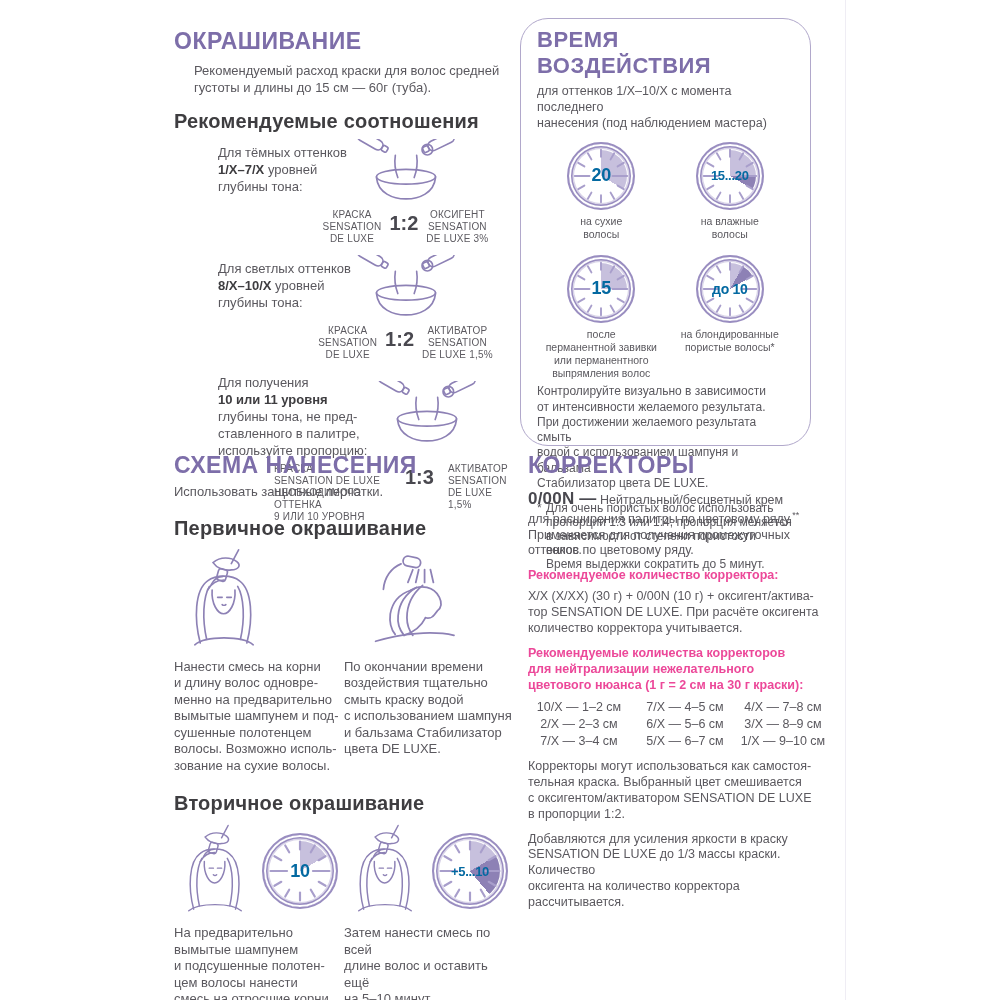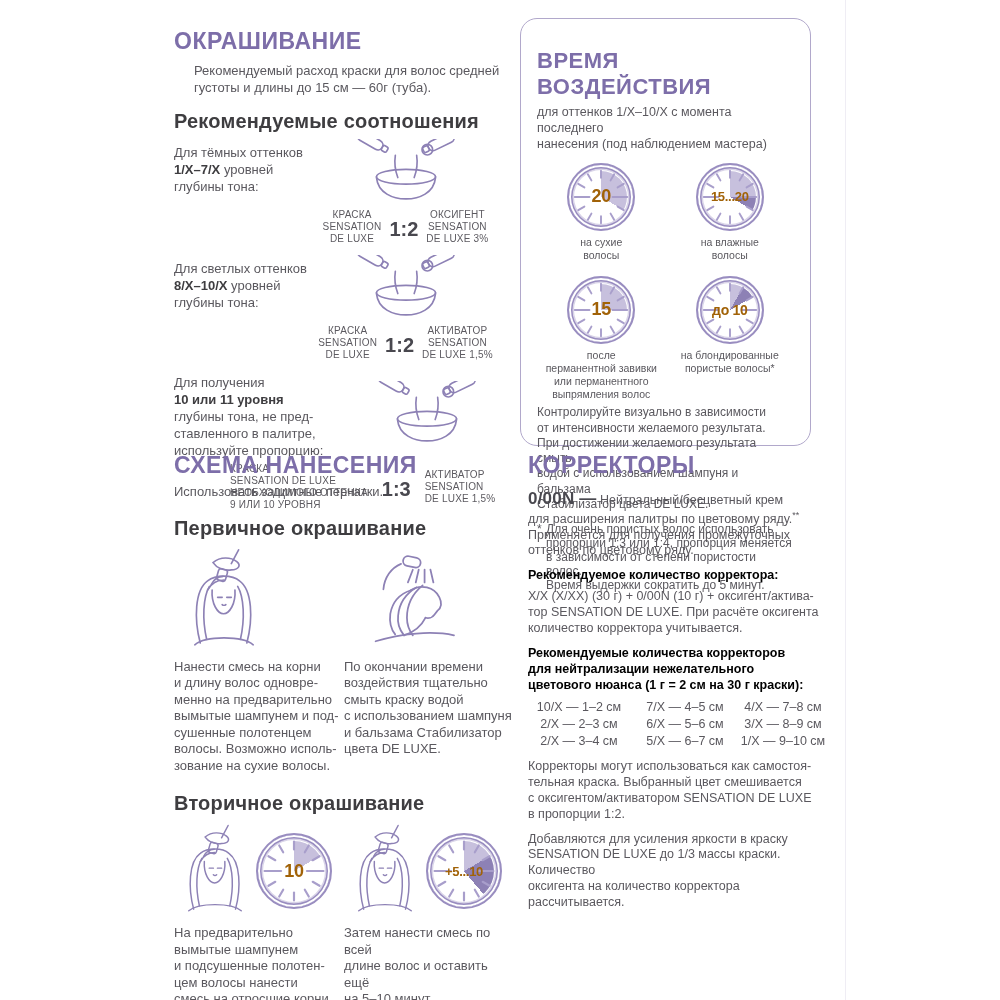--- a/index.html
+++ b/index.html
@@ -10,69 +10,69 @@
   h1{margin:0;font-size:23px;font-weight:bold;letter-spacing:.5px;color:#7d6ea9;}
   h2{margin:0;font-size:20px;font-weight:bold;color:#3e3d40;letter-spacing:.2px;}
   p{margin:0;font-size:13px;line-height:1.27;}
   .pre{white-space:pre-line;}
   b{color:#3e3d40;}
 
   
   .coloring{left:174px;top:28px;width:334px;}
   .coloring .intro{margin-top:8px;margin-left:20px;}
   .coloring h2{margin-top:14px;}
-  .ratio-row{position:relative;margin-top:12px;}
+  .ratio-row{position:relative;margin-top:12px;margin-left:44px;}
   .ratio-label{width:158px;font-size:13px;line-height:1.3;}
   .mix{position:absolute;right:0;top:-6px;width:205px;text-align:center;}
   .mix svg.bowl{display:block;margin:0 auto;}
-  .caps{display:flex;justify-content:center;align-items:center;gap:8px;margin-top:2px;}
+  .caps{display:flex;justify-content:center;align-items:flex-start;gap:8px;margin-top:2px;}
   .cap{font-size:10px;line-height:1.2;color:#5c5a60;letter-spacing:.2px;}
   .ratio-num{font-size:20px;font-weight:bold;color:#49484f;line-height:1;margin-top:4px;}
   .row3{margin-top:10px;min-height:128px;}
   .row3 .mix3-bowl{position:absolute;right:12px;top:6px;}
   .row3 .caps{justify-content:flex-start;gap:14px;margin-top:4px;padding-left:56px;}
 
   
   .timebox{left:520px;top:18px;width:291px;height:428px;box-sizing:border-box;
-           border:1.5px solid #b1a8cb;border-radius:17px;padding:29px 16px;}
+           border:1.5px solid #b1a8cb;border-radius:28px;padding:8px 16px;}
   .timebox h1{font-size:22px;}
   .timebox .sub{margin-top:5px;font-size:12.5px;}
   .clock-grid-row{display:flex;margin-top:10px;}
   .clock-cell{flex:1;display:flex;flex-direction:column;align-items:center;}
   .clock-label{margin-top:5px;font-size:10.5px;line-height:1.25;text-align:center;color:#5a585e;}
   .timebox .note{margin-top:4px;font-size:12px;}
   .footnote{display:flex;margin-top:10px;font-size:12px;}
   .footnote .mark{width:9px;flex:none;}
 
   
   .clock{position:relative;border-radius:50%;border:2px solid #998dc0;background:#fff;
          box-shadow:inset 0 0 0 2px #fff, inset 0 0 0 3.5px #998dc0, inset 0 0 0 5px #d9d4e8;
          display:flex;align-items:center;justify-content:center;flex:none;}
   .clock .face{position:absolute;inset:6px;border-radius:50%;}
   .clock svg.ticks{position:absolute;inset:0;width:100%;height:100%;}
-  .clock-num{position:relative;font-size:18px;font-weight:bold;color:#a16207;letter-spacing:-.3px;}
+  .clock-num{position:relative;font-size:18px;font-weight:bold;color:#0369a1;letter-spacing:-.3px;}
   .clock-num.small{font-size:13px;}
   .clock.c64{width:64px;height:64px;}
   .clock.c72{width:72px;height:72px;}
 
   
   .scheme{left:174px;top:452px;width:340px;}
   .scheme .sub{margin-top:5px;}
   .scheme h2{margin-top:16px;}
   .fig-row{display:flex;margin-top:8px;}
   .fig-cell{flex:1;display:flex;align-items:flex-end;}
   .txt-row{display:flex;margin-top:6px;}
   .txt-col{flex:1;font-size:12.5px;line-height:1.3;}
-  .pair{display:flex;align-items:center;}
+  .pair{display:flex;align-items:center;gap:6px;}
 
   
   .correctors{left:528px;top:452px;width:306px;}
   .correctors p{font-size:12.5px;margin-top:9px;}
   .big-code{font-size:17px;font-weight:bold;color:#49484f;letter-spacing:.2px;}
-  .lead-h{margin-top:12px;font-weight:bold;color:#000000;font-size:13px;}
+  .lead-h{margin-top:12px;font-weight:bold;color:#ec4899;font-size:13px;}
   .ctable{display:grid;grid-template-columns:110px 102px 94px;margin-top:6px;font-size:12.5px;line-height:1.35;}
   .ctable span{text-align:center;padding-right:8px;white-space:nowrap;}
   sup{font-size:9px;}
 
   
   .art{display:inline-block;line-height:0;}
 </style>
 </head>
 <body>
 
@@ -405,21 +405,21 @@
     <p class="lead-h pre">Рекомендуемые количества корректоров
 для нейтрализации нежелательного
 цветового нюанса (1 г = 2 см на 30 г краски):</p>
     <div class="ctable">
       <span>10/Х — 1–2 см</span>
       <span>7/Х — 4–5 см</span>
       <span>4/Х — 7–8 см</span>
       <span>2/Х — 2–3 см</span>
       <span>6/Х — 5–6 см</span>
       <span>3/Х — 8–9 см</span>
-      <span>2/Х — 3–4 см</span>
+      <span>7/Х — 3–4 см</span>
       <span>5/Х — 6–7 см</span>
       <span>1/Х — 9–10 см</span>
     </div>
 
     <p class="pre">Корректоры могут использоваться как самостоя-
 тельная краска. Выбранный цвет смешивается
 с оксигентом/активатором SENSATION DE LUXE
 в пропорции 1:2.</p>
     <p class="pre">Добавляются для усиления яркости в краску
 SENSATION DE LUXE до 1/3 массы краски. Количество

